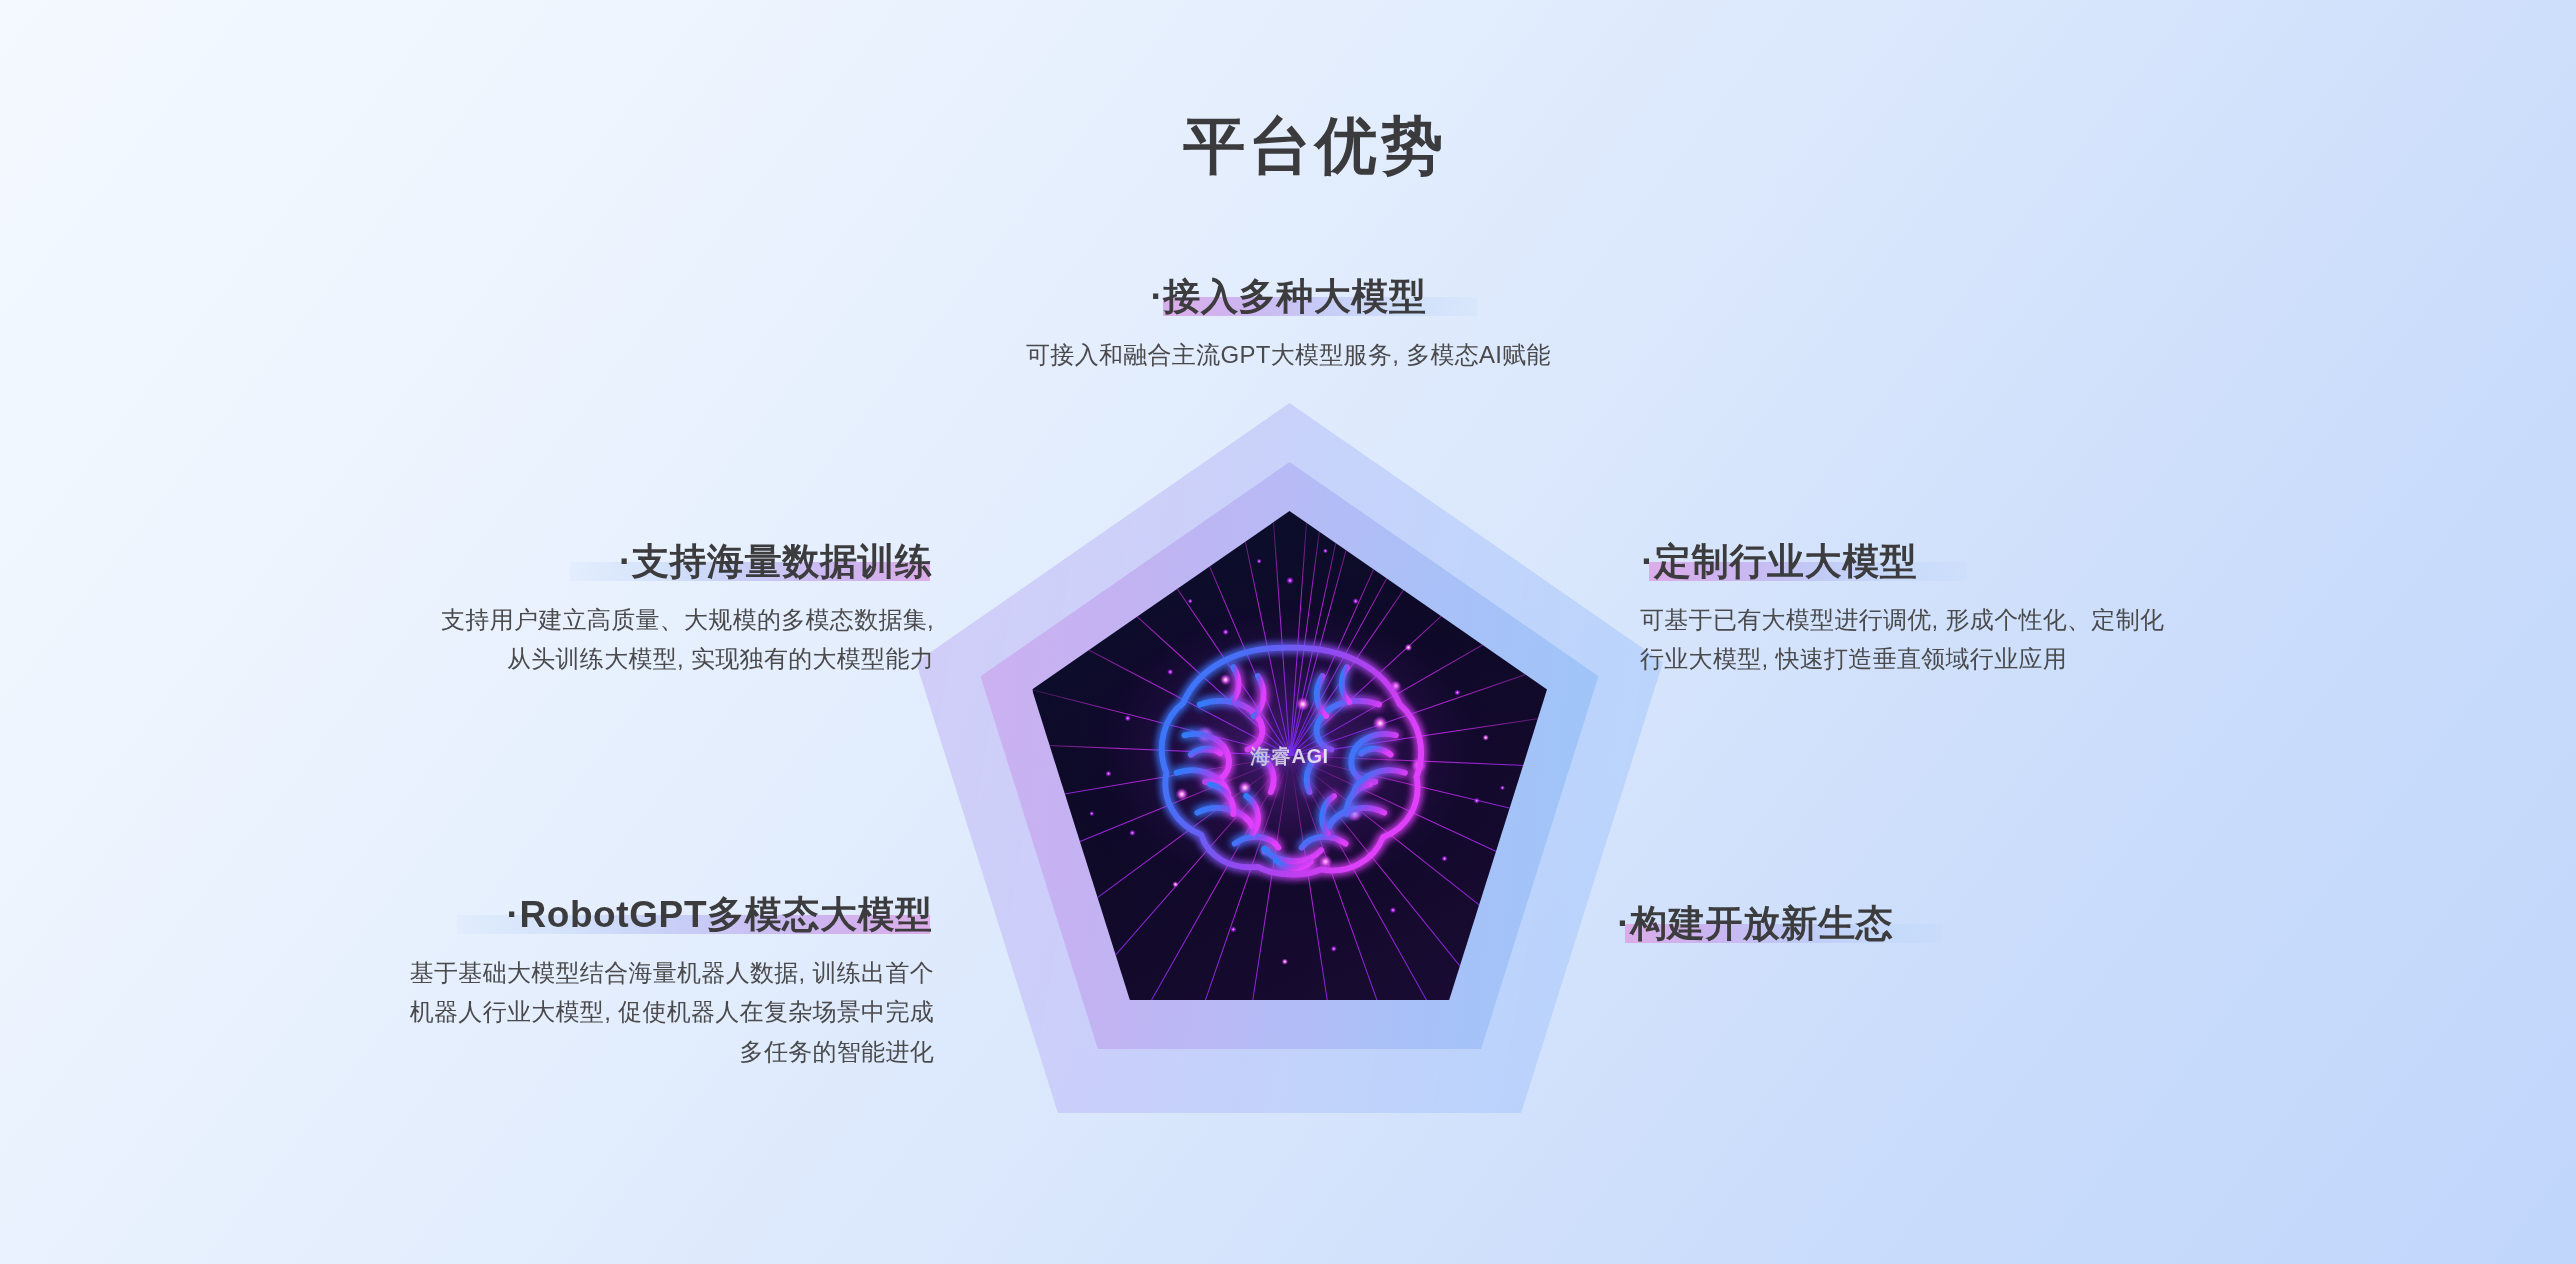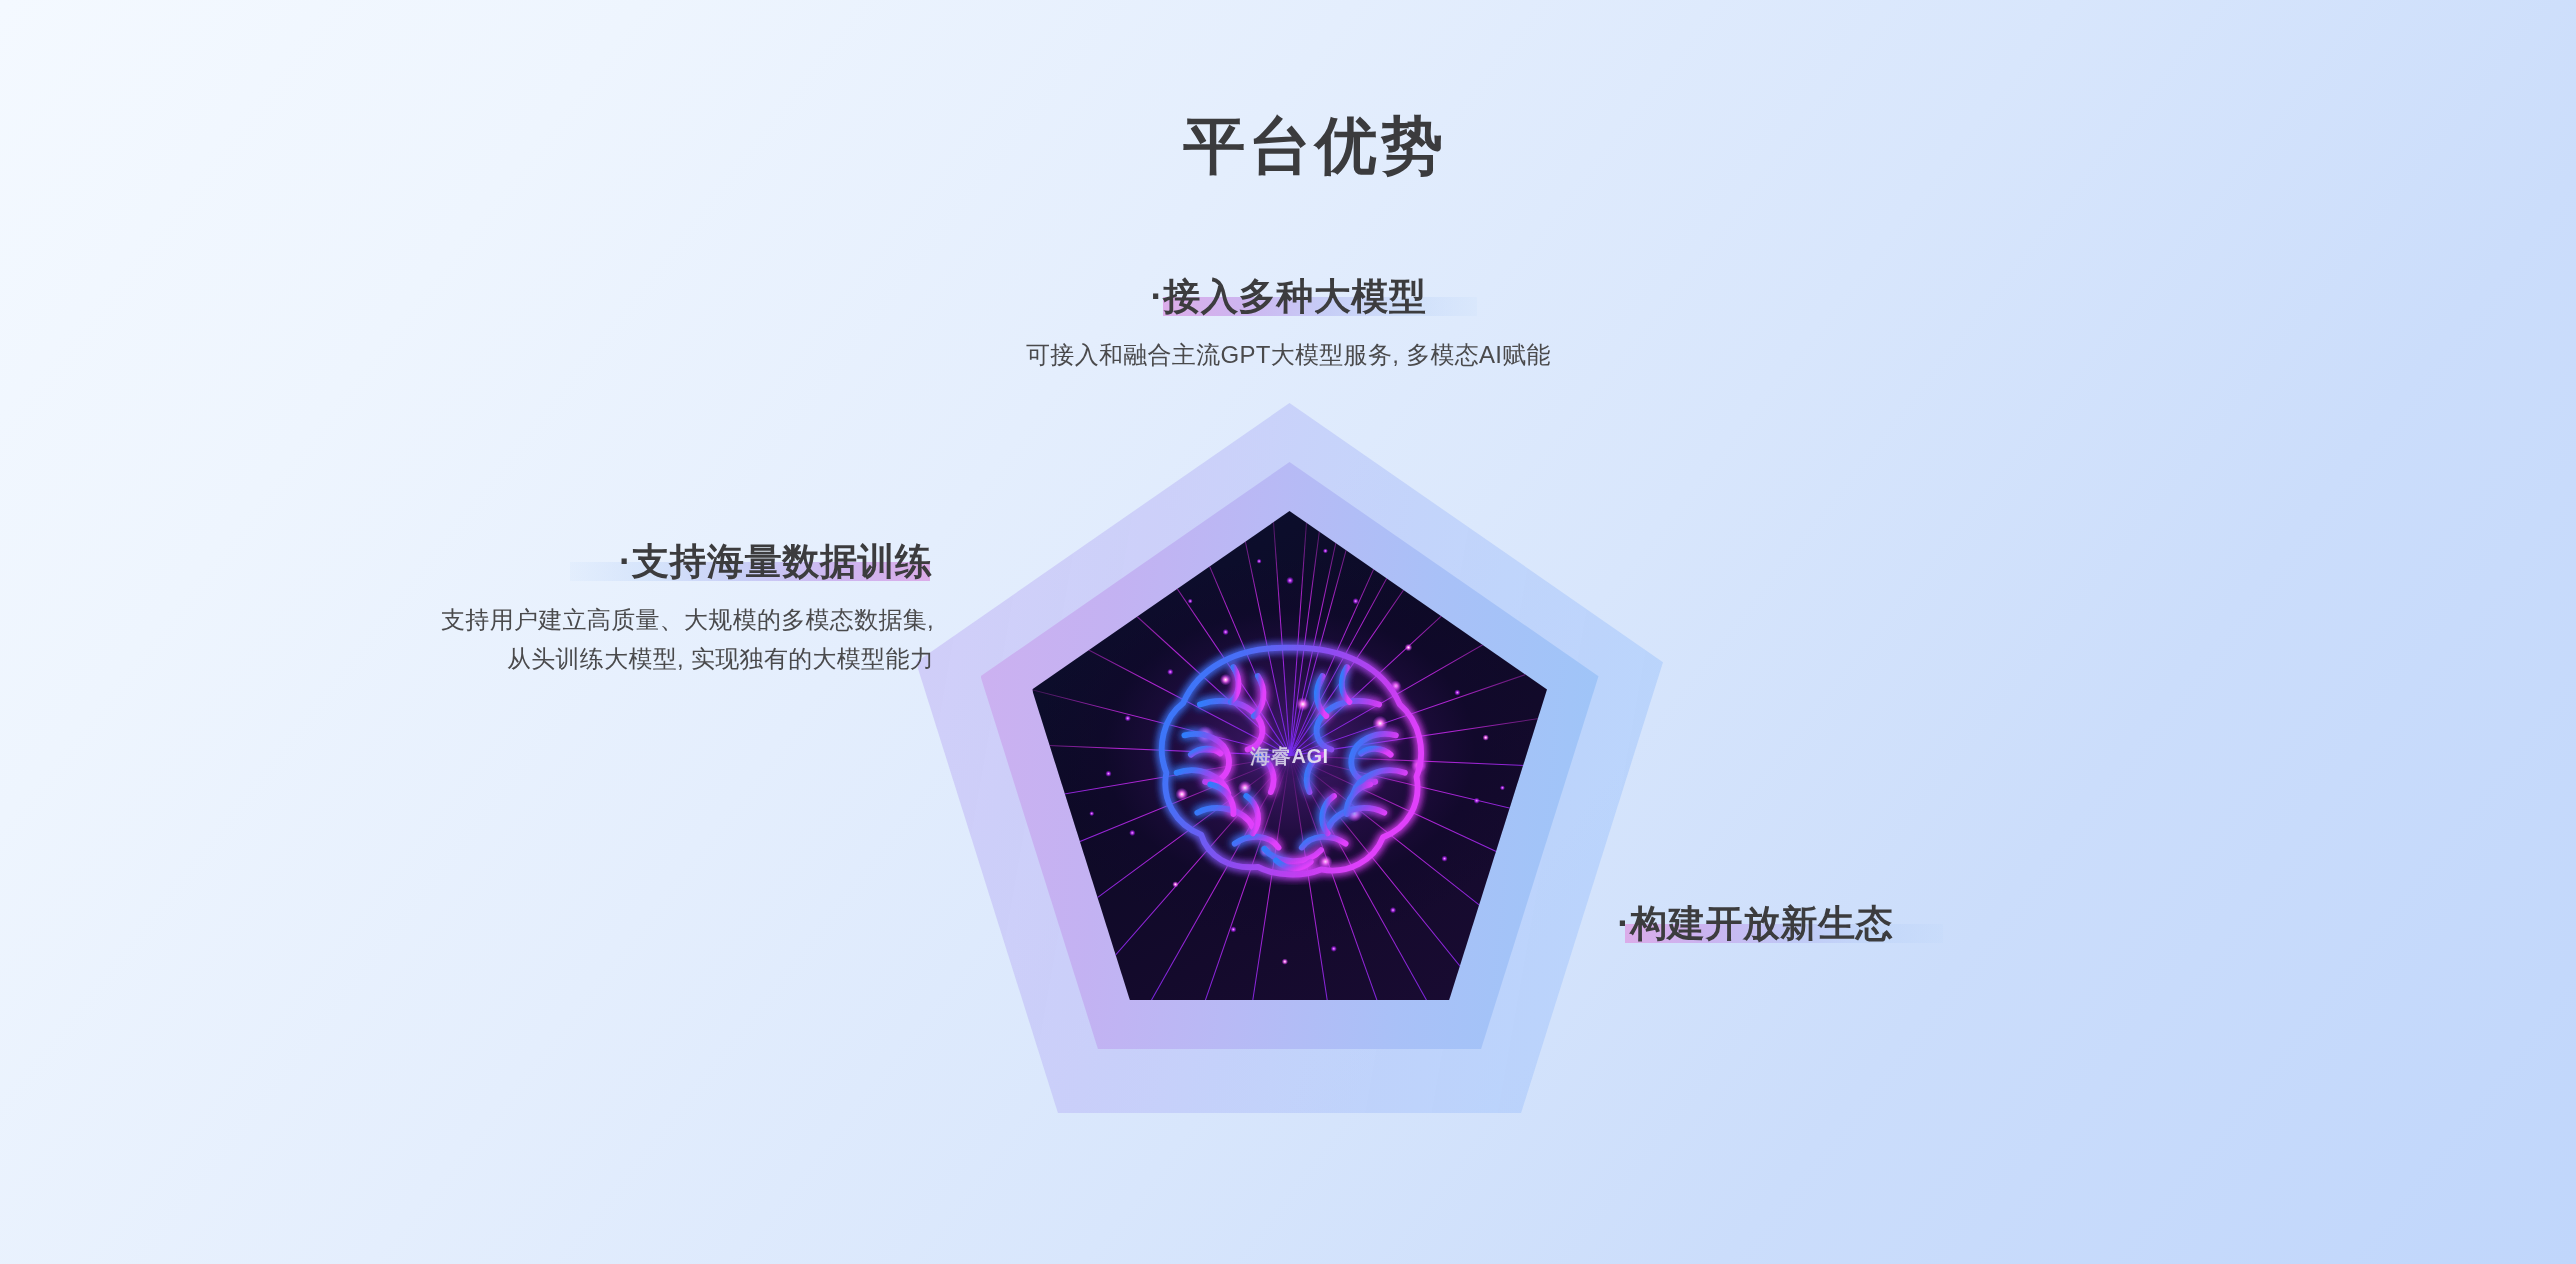--- a/index.html
+++ b/index.html
@@ -389,21 +389,38 @@
 
   <div class="feature align-right" id="feature-lt">
     <div class="feat-title">
       <span class="hl"></span>
       <span class="txt">·</span><span class="txt">支持海量数据训练</span>
     </div>
     <div class="feat-desc">支持用户建立高质量、大规模的多模态数据集,
 从头训练大模型, 实现独有的大模型能力</div>
   </div>
 
-
+  <div class="feature align-left" id="feature-rt">
+    <div class="feat-title">
+      <span class="hl"></span>
+      <span class="txt">·</span><span class="txt">定制行业大模型</span>
+    </div>
+    <div class="feat-desc">可基于已有大模型进行调优, 形成个性化、定制化
+行业大模型, 快速打造垂直领域行业应用</div>
+  </div>
+
+  <div class="feature align-right" id="feature-lb">
+    <div class="feat-title">
+      <span class="hl"></span>
+      <span class="txt">·</span><span class="txt">RobotGPT多模态大模型</span>
+    </div>
+    <div class="feat-desc">基于基础大模型结合海量机器人数据, 训练出首个
+机器人行业大模型, 促使机器人在复杂场景中完成
+多任务的智能进化</div>
+  </div>
 
   <div class="feature align-left" id="feature-rb">
     <div class="feat-title">
       <span class="hl"></span>
       <span class="txt">·</span><span class="txt">构建开放新生态</span>
     </div>
   </div>
 
 </div>
 

